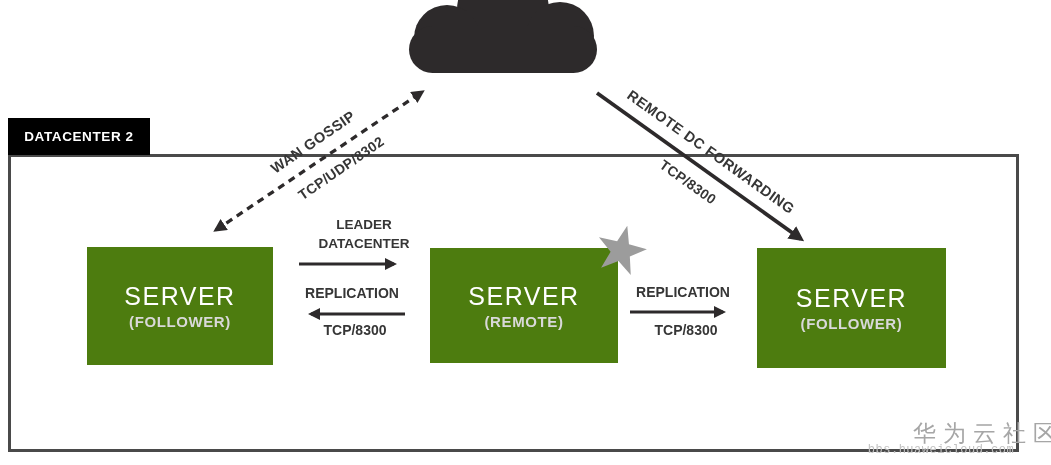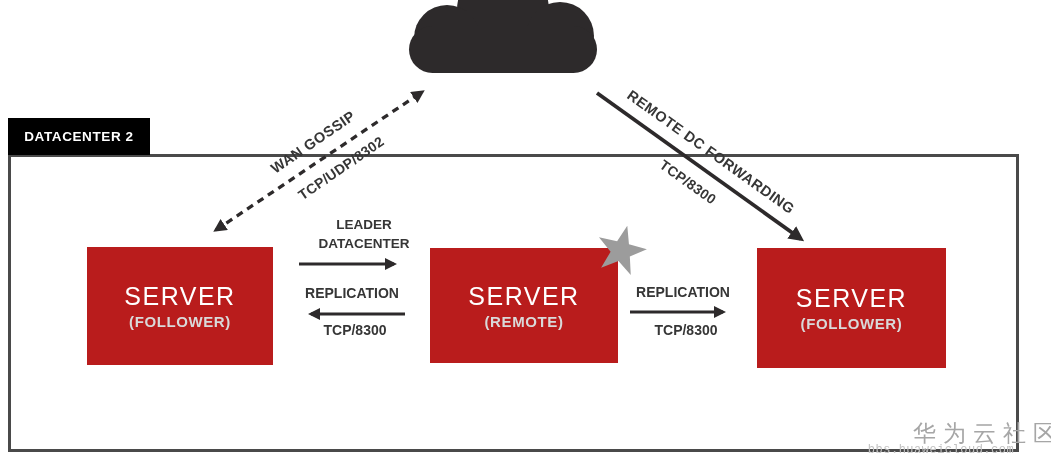--- a/index.html
+++ b/index.html
@@ -14,21 +14,21 @@
   #dc-tab{left:8px;top:118px;width:142px;height:37px;background:#000000;color:#ffffff;
     font-size:13.5px;font-weight:bold;letter-spacing:.6px;display:flex;align-items:center;justify-content:center;}
 
   
   #cloud{left:403px;top:0;width:200px;height:76px;}
   #cloud svg{position:absolute;left:0;top:0;}
   #internet-label{position:absolute;left:0;right:0;top:9px;text-align:center;color:#f4f4f4;
     font-size:17px;font-weight:bold;letter-spacing:2.5px;}
 
   
-  .server{background:#b91c1c;display:flex;flex-direction:column;align-items:center;justify-content:center;gap:2px;}
+  .server{background:#4d7c0f;display:flex;flex-direction:column;align-items:center;justify-content:center;gap:2px;}
   .server .title{color:#ffffff;font-size:25px;font-weight:400;letter-spacing:1.5px;}
   .server .role{color:#d9d9d9;font-size:15px;font-weight:bold;letter-spacing:.6px;}
   #server-left{left:87px;top:247px;width:186px;height:118px;}
   #server-center{left:430px;top:248px;width:188px;height:115px;}
   #server-right{left:757px;top:248px;width:189px;height:120px;}
 
   
   .lbl{color:#363636;font-weight:bold;white-space:nowrap;transform:translate(-50%,-50%);}
   .rot-up{transform:translate(-50%,-50%) rotate(-34.5deg);}
   .rot-down{transform:translate(-50%,-50%) rotate(35.5deg);}

